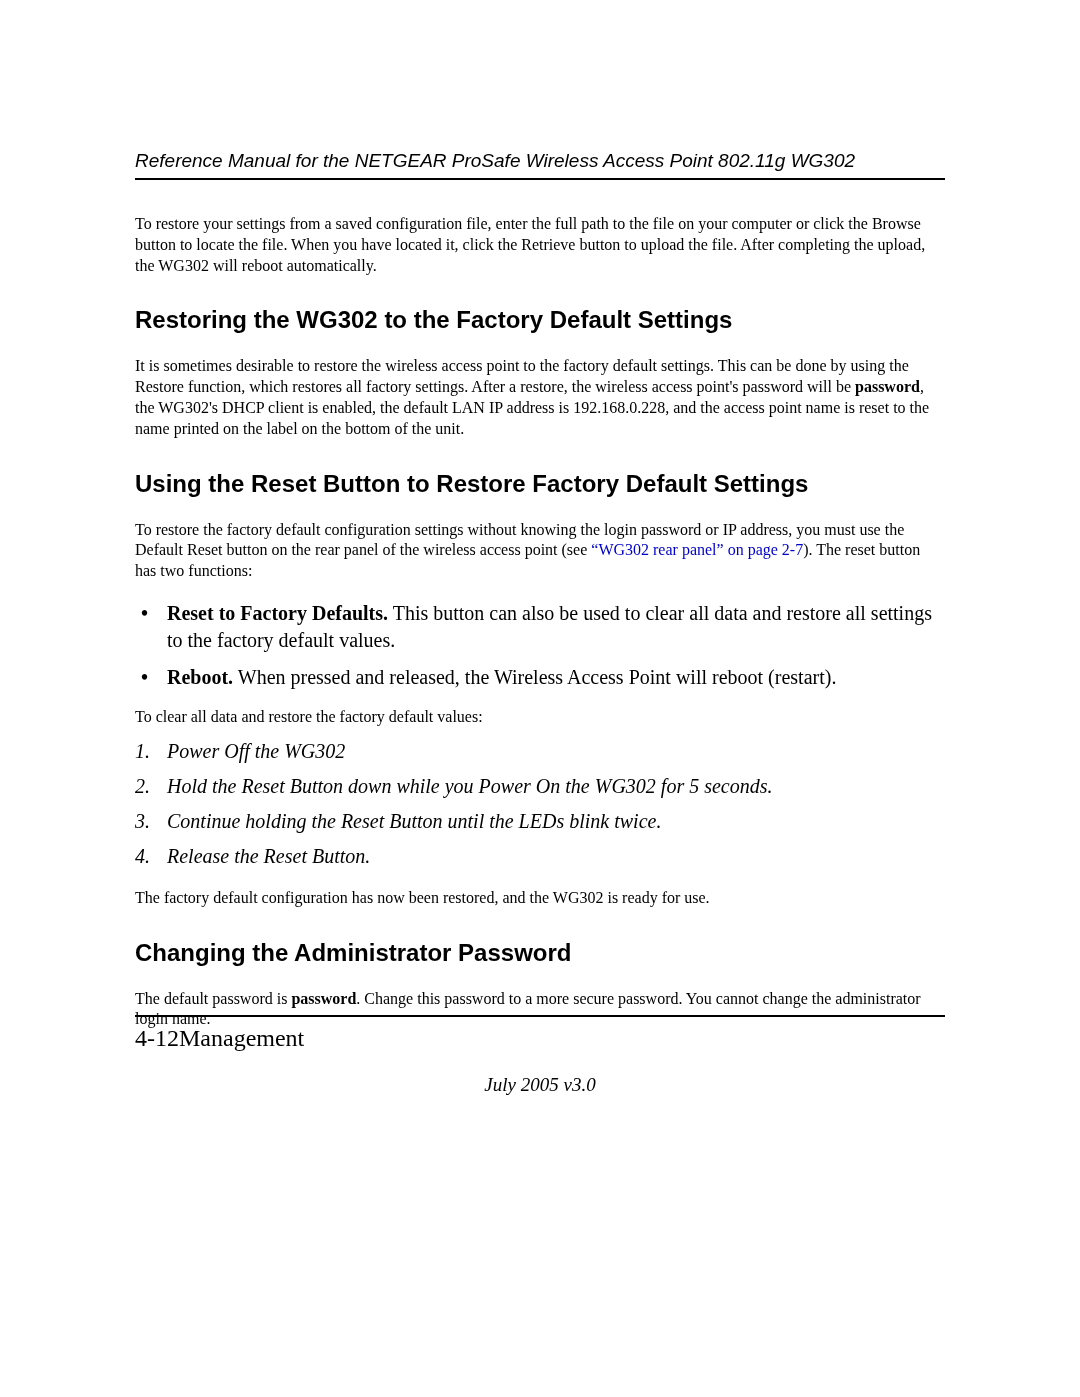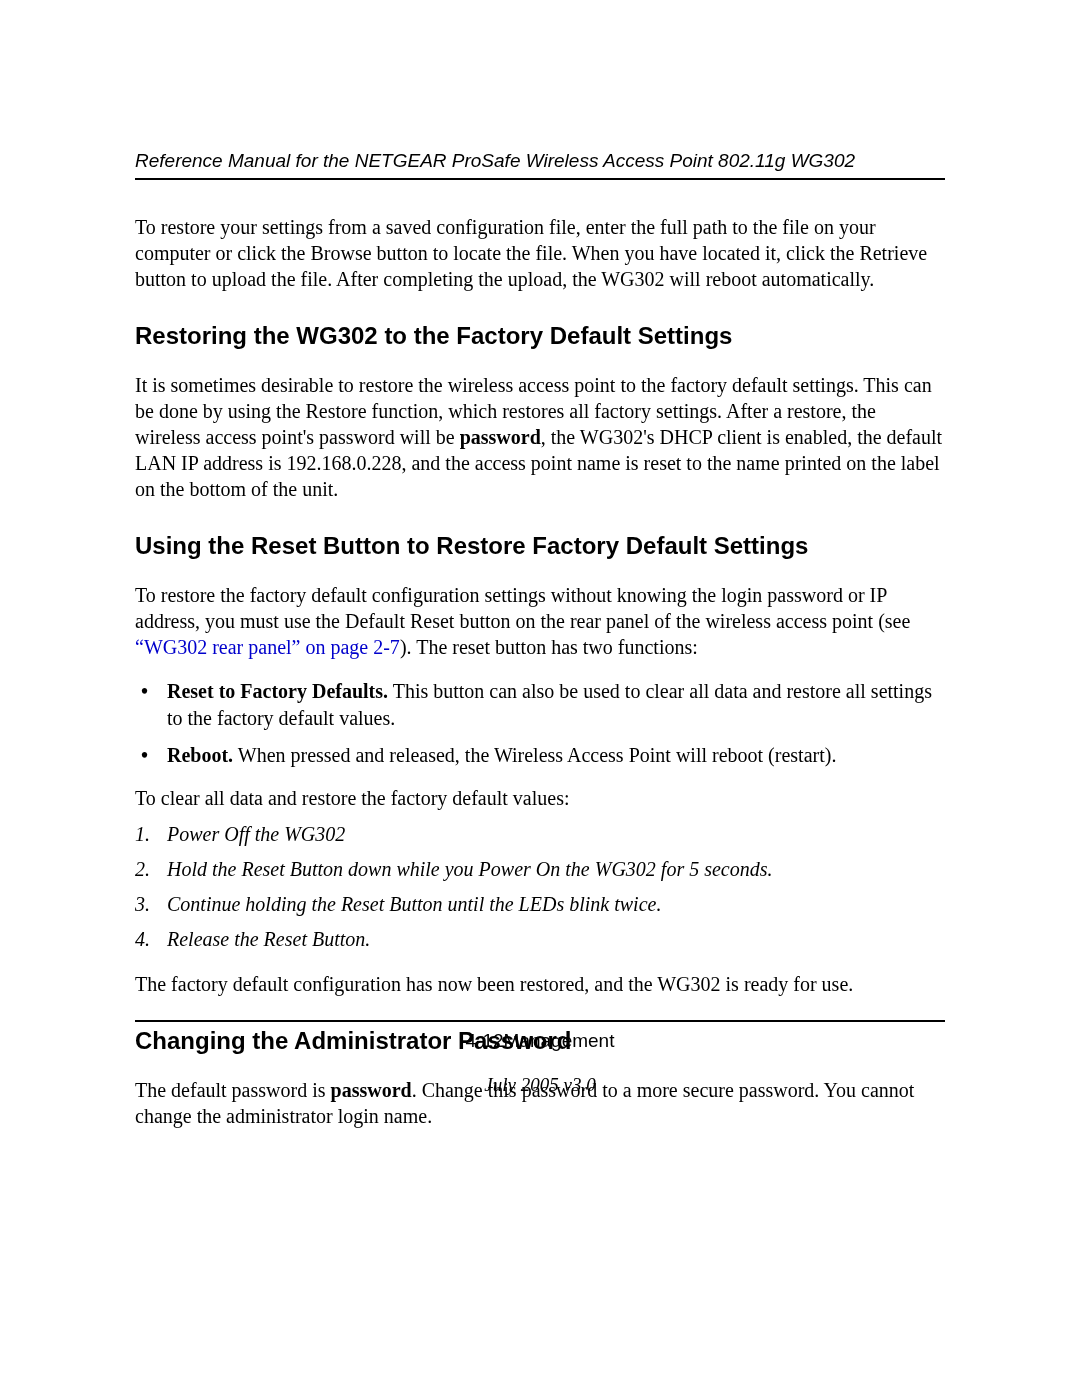--- a/index.html
+++ b/index.html
@@ -21,21 +21,21 @@
     font-size: 19px;
     font-family: Arial, Helvetica, sans-serif;
     margin-bottom: 6px;
   }
   .header-rule {
     border: none;
     border-top: 2px solid #000;
     margin: 0 0 34px 0;
   }
   .body-text {
-    font-size: 20px;
+    font-size: 16px;
     line-height: 1.3;
     margin: 0 0 22px 0;
     text-align: left;
   }
   h2.section {
     font-family: Arial, Helvetica, sans-serif;
     font-weight: bold;
     font-size: 24px;
     margin: 30px 0 22px 0;
   }
@@ -93,23 +93,23 @@
     right: 135px;
     bottom: 300px;
   }
   .footer-rule {
     border: none;
     border-top: 2px solid #000;
     margin: 0 0 8px 0;
   }
   .footer-row {
     display: flex;
-    justify-content: center;
-    font-size: 19px;
-    font-family: Liberation Sans, sans-serif;
+    justify-content: flex-start;
+    font-size: 24px;
+    font-family: Liberation Serif, serif;
   }
   .footer-date {
     text-align: center;
     font-style: italic;
     font-size: 19px;
     margin-top: 22px;
   }
 </style>
 </head>
 <body>

